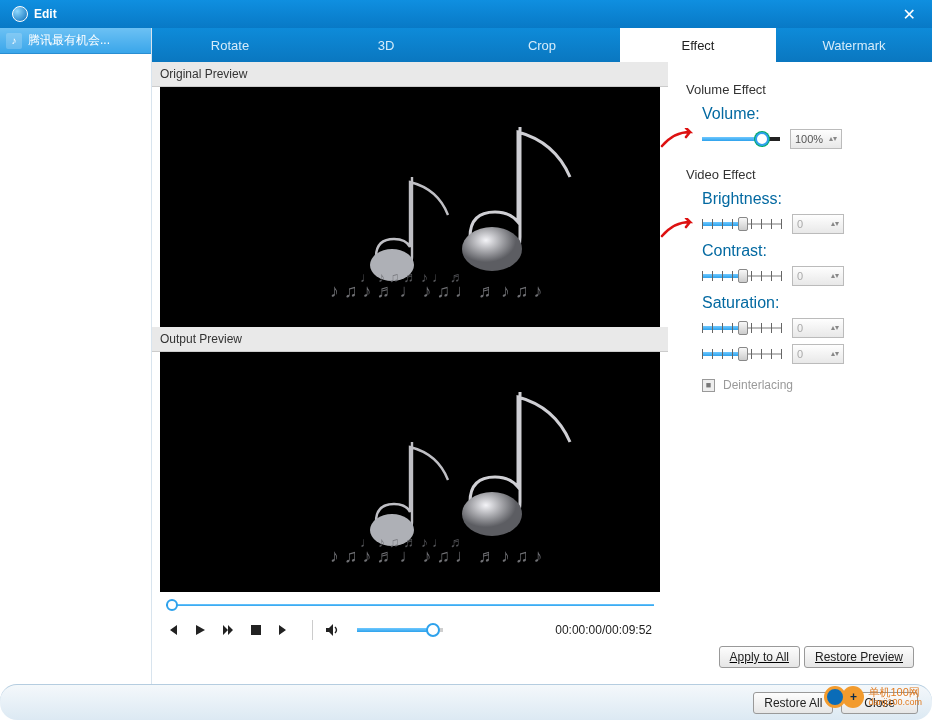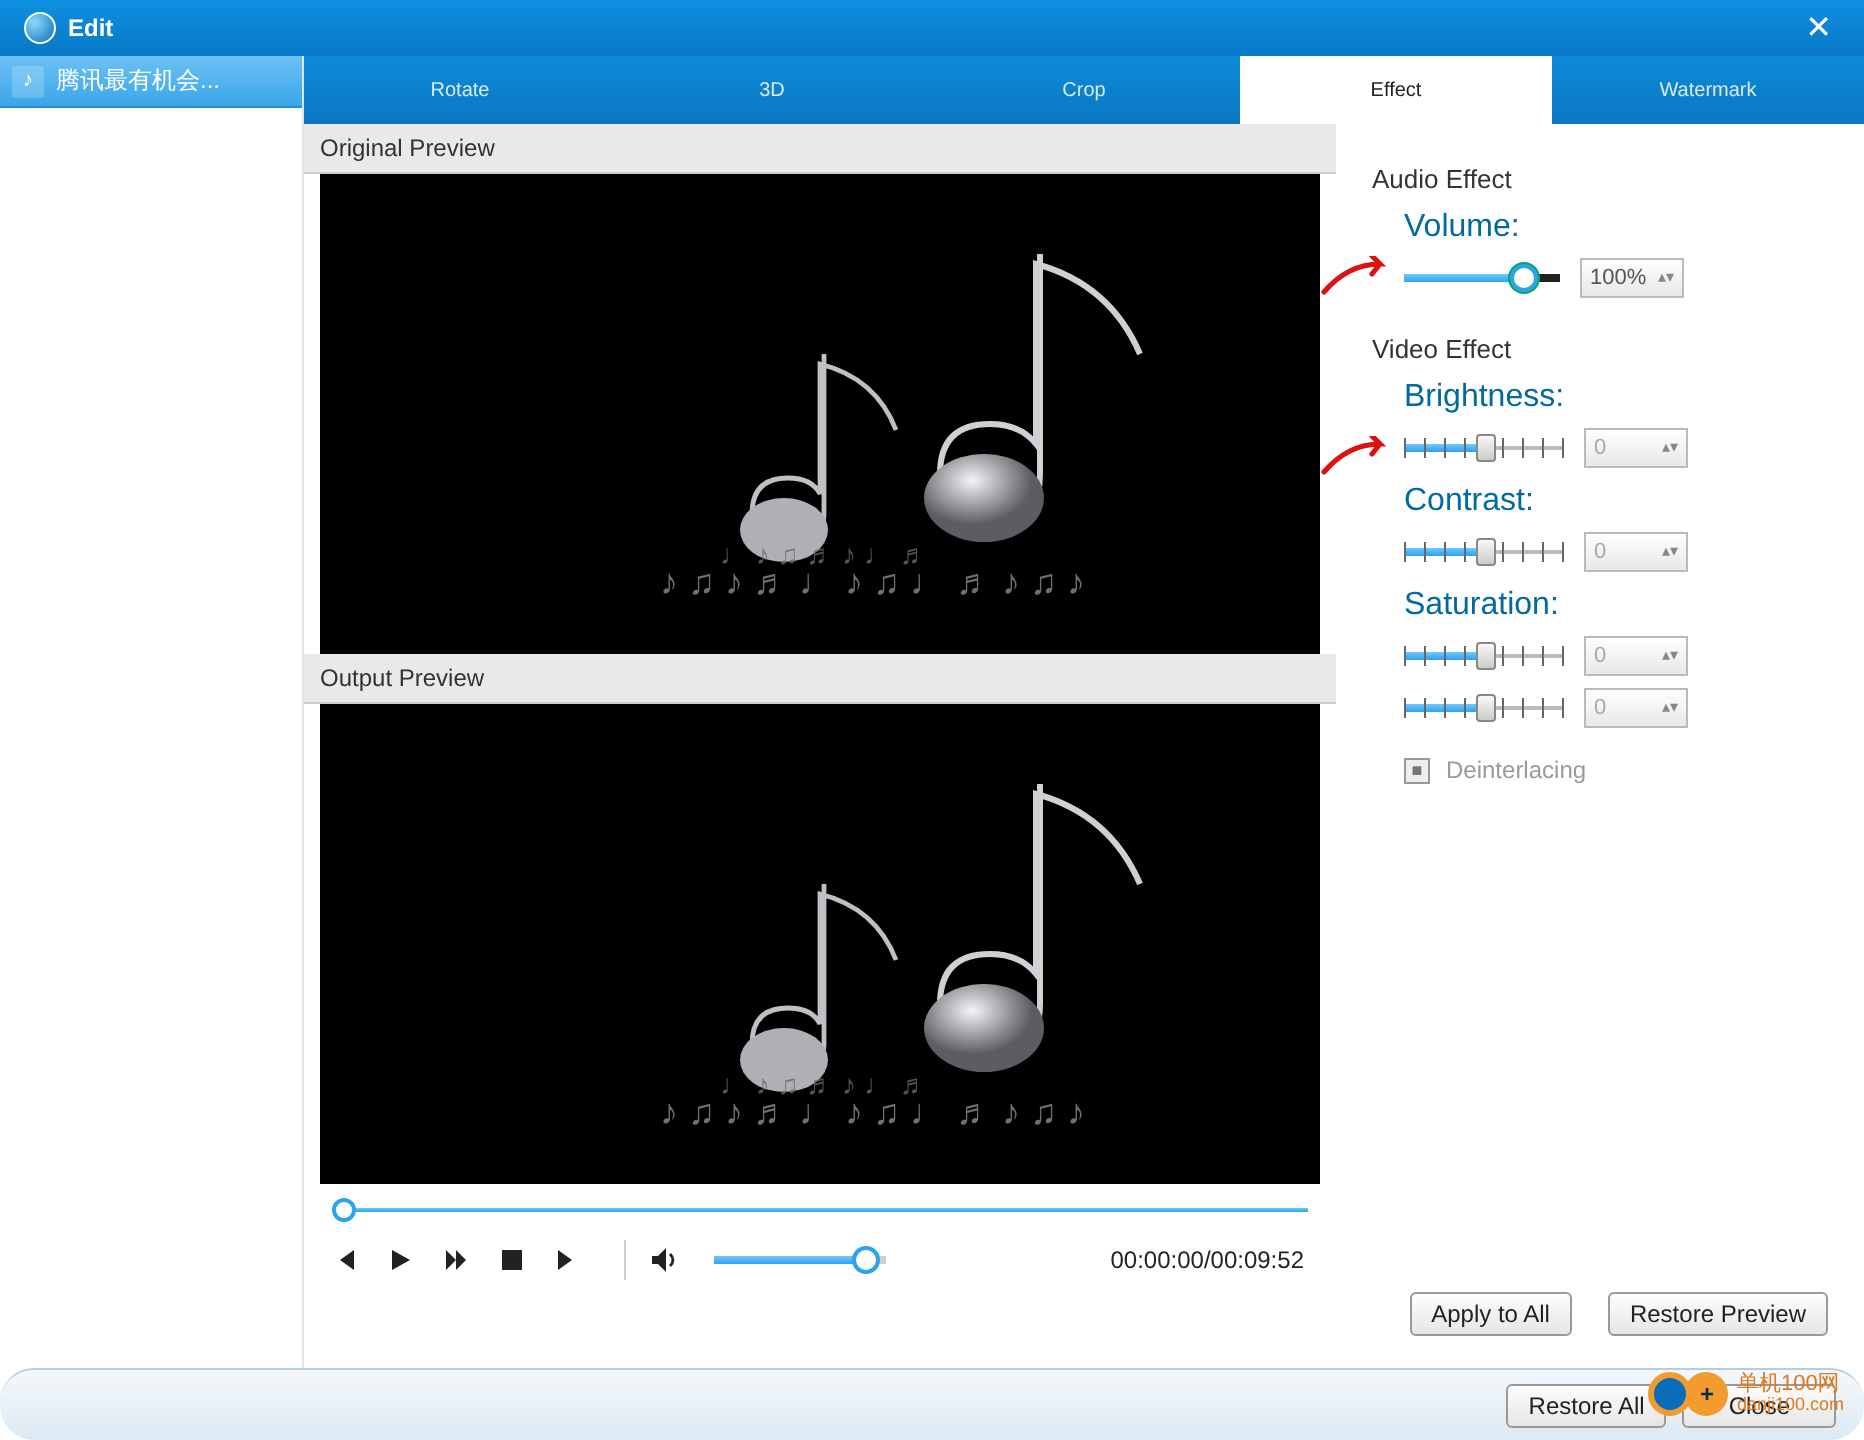--- a/index.html
+++ b/index.html
@@ -18,21 +18,21 @@
 
 .sidebar { width: 152px; background: #fff; border-right: 1px solid #d8e4ee; }
 .sidebar .file-item { height: 26px; background: linear-gradient(#6cc1f4, #3aa6ea); color: #fff; font-size: 12px; display: flex; align-items: center; padding: 0 6px; gap: 6px; border-bottom: 1px solid #2a8ed2; white-space: nowrap; overflow: hidden; text-overflow: ellipsis; }
 .sidebar .file-icon { width: 16px; height: 16px; background: #fff3; border-radius: 2px; display: flex; align-items: center; justify-content: center; font-size: 10px; }
 
 
 .main { flex: 1; display: flex; flex-direction: column; background: #fff; }
 
 
 .tabs { height: 34px; background: linear-gradient(#0e8bd9, #0a77c0); display: flex; }
-.tabs .tab { flex: 1; color: #d6ecfa; font-size: 10px; display: flex; align-items: center; justify-content: center; cursor: pointer; }
+.tabs .tab { flex: 1; color: #d6ecfa; font-size: 13px; display: flex; align-items: center; justify-content: center; cursor: pointer; }
 .tabs .tab.active { background: #fff; color: #222; }
 
 
 .content { flex: 1; display: flex; overflow: hidden; }
 
 
 .preview-col { width: 516px; padding: 0 0 0 0; display: flex; flex-direction: column; }
 .preview-block { }
 .preview-header { background: #e9e9e9; color: #333; font-size: 12px; padding: 5px 8px; border-bottom: 1px solid #ccc; }
 .preview-canvas { width: 500px; height: 240px; background: #000; margin-left: 8px; position: relative; overflow: hidden; }
@@ -71,21 +71,21 @@
 
 .controls-row { display:flex; align-items:center; height: 28px; }
 .ctrl-btn { width:20px; height:20px; display:flex; align-items:center; justify-content:center; margin-right:8px; cursor:pointer; color:#222; }
 .ctrl-sep { width:1px; height:20px; background:#ccc; margin:0 10px; }
 .vol-slider { position:relative; width:86px; height:4px; background:#cfcfcf; margin-left:6px; }
 .vol-slider .fill { position:absolute; left:0; top:0; height:4px; width:84%; background: linear-gradient(#6fc8ff,#2ea2ec); }
 .vol-slider .knob { position:absolute; top:-5px; left:80%; width:14px; height:14px; border-radius:50%; background:#fff; border:2px solid #2ea2ec; }
 .time-display { margin-left:auto; font-size:12px; color:#222; margin-right:6px; }
 
 
-.panel-buttons { position:absolute; right:18px; top: 646px; display:flex; gap:18px; }
+.panel-buttons { position:absolute; right:18px; top: 646px; display:flex; gap:4px;text-decoration:underline; }
 .btn { background: linear-gradient(#fdfdfd,#e6e6e6); border:1px solid #999; border-radius:3px; padding: 3px 10px; font-size:12px; cursor:pointer; color:#222; }
 
 
 .bottombar { position:absolute; left:0; right:0; bottom:0; height:36px; background: linear-gradient(#f4f8fb,#dce9f3); border-top:1px solid #b5cde0; display:flex; align-items:center; justify-content:flex-end; padding-right:14px; gap:8px;border-radius:17px; }
 
 
 .red-arrow { position:absolute; width:40px; height:22px; pointer-events:none; }
 .red-arrow svg { width:100%; height:100%; }
 
 
@@ -230,21 +230,21 @@
             <div class="vol-slider">
               <div class="fill"></div>
               <div class="knob"></div>
             </div>
             <div class="time-display">00:00:00/00:09:52</div>
           </div>
         </div>
       </div>
 
       <div class="effects-panel">
-        <div class="section-title">Audio Effect</div>
+        <div class="section-title">Volume Effect</div>
         <div class="field-label">Volume:</div>
         <div class="slider-row">
           <div class="vol-track">
             <div class="vol-fill"></div>
             <div class="vol-knob"></div>
           </div>
           <div class="spin-box">
             <span>100%</span>
             <span class="spin-arrows">▴▾</span>
           </div>

